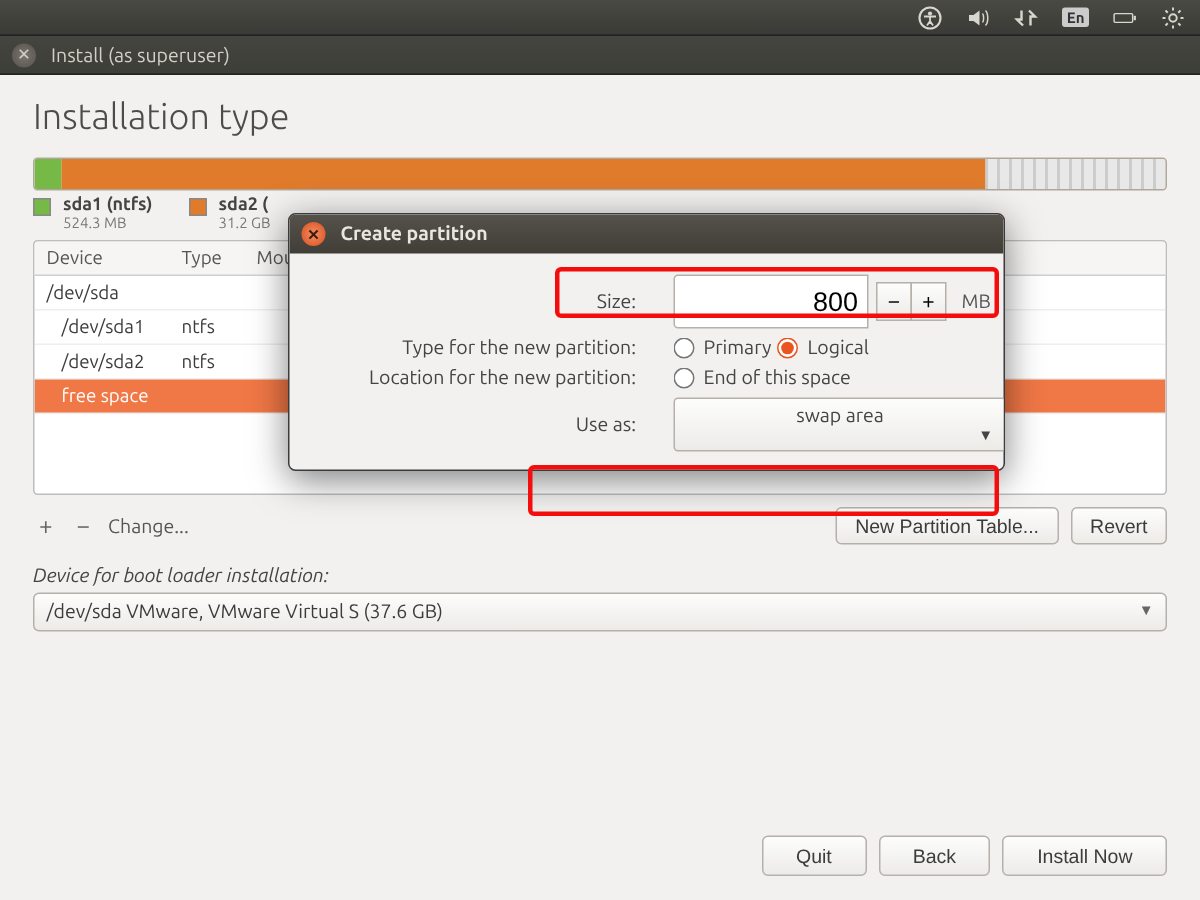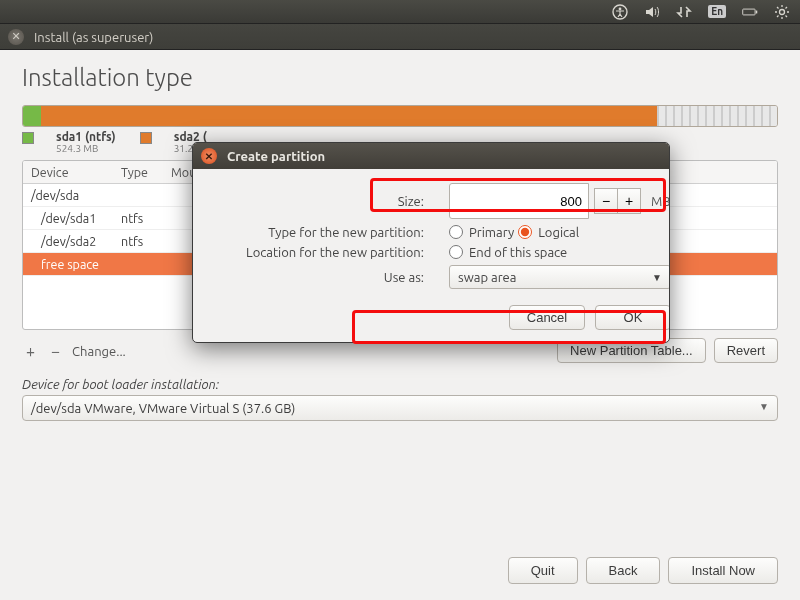--- a/index.html
+++ b/index.html
@@ -75,21 +75,21 @@
     border-radius:3px;
     overflow:hidden;
     display:flex;
     background:#eee;
   }
   .partseg.p1 { background:#76b947; width:18px; }
   .partseg.p2 { background:#e07b2c; flex:1; }
   .partseg.free { background: repeating-linear-gradient(90deg,#ccc 0 2px,#e8e8e8 2px 8px); width:120px;}
   
   .legend { display:flex; gap:24px; margin:3px 0 6px 0; font-size:12px; color:#444; }
-  .legend .item { display:flex; gap:22px; }
+  .legend .item { display:flex; gap:8px; }
   .swatch { width:12px; height:12px; margin-top:2px; border:1px solid #888; }
   .swatch.g{background:#76b947;} .swatch.o{background:#e07b2c;}
   .legend .sub { font-size:10px; color:#777; display:block; }
   
   .tbl {
     border:1px solid #bdbdbd;
     border-radius:3px;
     background:#fff;
     height:170px;
     overflow:hidden;
@@ -182,23 +182,23 @@
     row-gap:6px;
     align-items:center;
     font-size:13px;
     color:#444;
   }
   .dlg-body .lbl{ text-align:right; padding-right:25px;}
   .sizebox{
     display:flex; align-items:center; gap:6px;
   }
   .sizebox input{
-    width:140px; padding:17px 6px; text-align:right;
+    width:130px; padding:17px 6px; text-align:right;
     border:1px solid #b5b1aa; border-radius:3px 0 0 3px;
-    font-size:13px;
+    font-size:18px;
     height:26px;
   }
   .spin{
     display:flex;
   }
   .spin button{
     width:24px; height:26px;
     background: linear-gradient(#fdfdfc,#ecebe8);
     border:1px solid #b5b1aa;
     font-size:14px;
@@ -211,20 +211,21 @@
   input[type=radio]{ accent-color:#e95420; width:14px; height:14px; margin:0;}
   .useas{
     background: linear-gradient(#fdfdfc,#ecebe8);
     border:1px solid #b5b1aa;
     border-radius:3px;
     padding:4px 8px;
     display:flex;
     align-items:center;
     width:222px;
     cursor:pointer;
+    flex-direction:column;
   }
   .useas .caret{margin-left:auto;font-size:10px;}
   .dlg-actions{
     grid-column:1/-1;
     display:flex;
     justify-content:flex-end;
     gap:10px;
     padding-top:10px;
   }
   
@@ -397,21 +398,17 @@
           <span>End of this space</span>
       </label>
     </div>
 
     <div class="lbl">Use as:</div>
     <div class="useas">
       <span>swap area</span>
       <span class="caret">▼</span>
     </div>
 
-    <div class="dlg-actions">
-      <button class="btn" style="width:76px">Cancel</button>
-      <button class="btn" style="width:76px">OK</button>
-    </div>
   </div>
 </div>
 
 <div class="hl" style="left:370px; top:178px; width:296px; height:34px;"></div>
 <div class="hl" style="left:352px; top:310px; width:314px; height:34px;"></div>
 
 </body></html>

